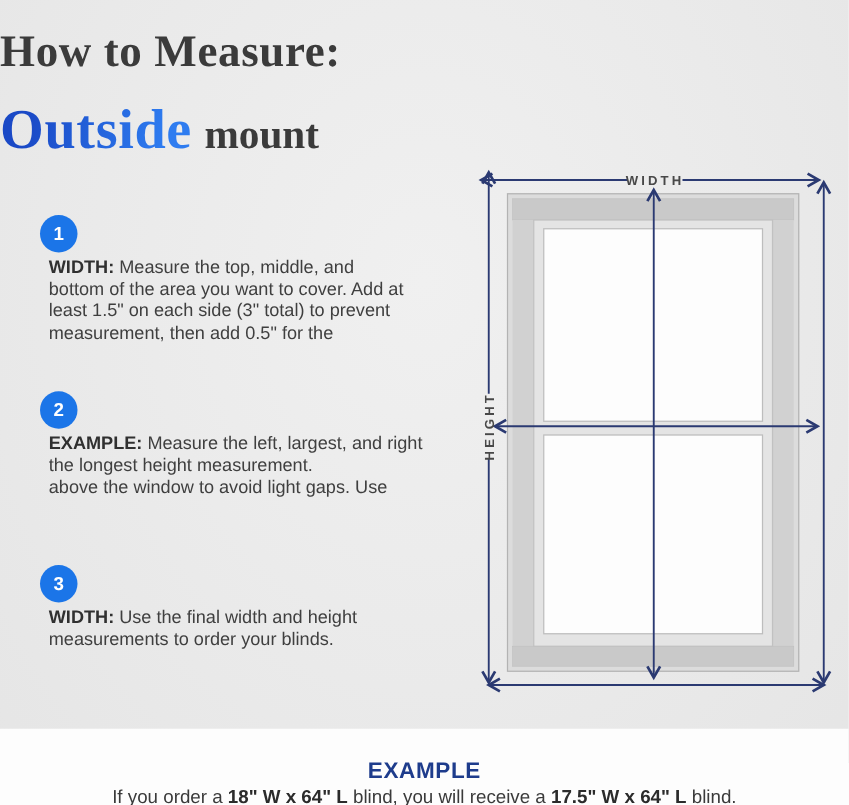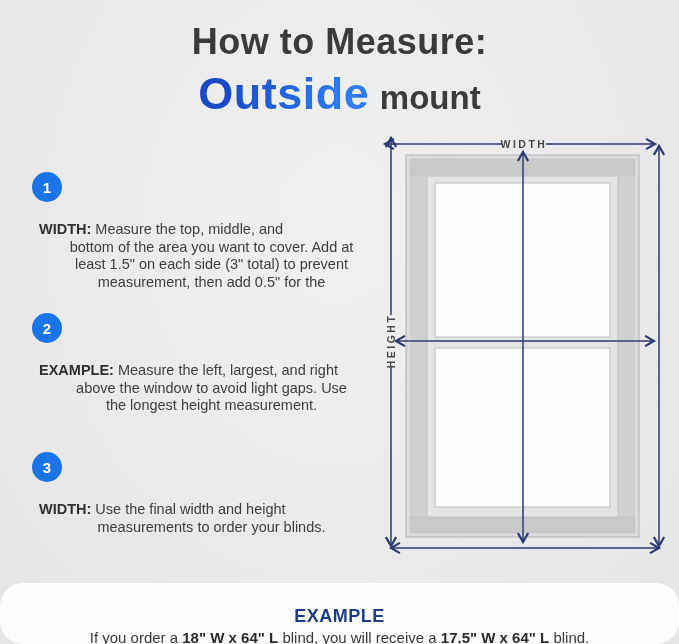--- a/index.html
+++ b/index.html
@@ -5,56 +5,56 @@
   * { margin:0; padding:0; box-sizing:border-box; }
   html,body { width:679px; height:644px; }
   body { font-family:"Liberation Sans", sans-serif; }
 
   .canvas {
     position:relative; width:679px; height:644px; overflow:hidden;
     background: radial-gradient(ellipse at 50% 35%, #f0f0f0 0%, #eaeaea 55%, #e5e5e5 100%);
   }
 
   
-  .title { position:absolute; top:22px; left:0; width:100%; text-align:center; color:#3b3b3b; }
+  .title { position:absolute; top:22px; left:0; width:100%; color:#3b3b3b;font-family:Liberation Serif, serif; }
   .title .t1 { font-size:36px; font-weight:600; letter-spacing:0.5px; line-height:1.1; }
-  .title .t2 { margin-top:8px; line-height:1.05; }
+  .title .t2 { margin-top:18px; line-height:1.05; }
   .title .hl {
     font-size:45px; font-weight:700; color:#2063e0; letter-spacing:0.5px;
     background: linear-gradient(100deg, #1a49c6 15%, #2e7cf0 85%);
     -webkit-background-clip: text; background-clip: text;
   }
   @supports ((-webkit-background-clip: text) or (background-clip: text)) {
     .title .hl { color: transparent; }
   }
   .title .suffix { font-size:33px; font-weight:600; color:#3b3b3b; margin-left:6px; }
 
   
   .step { position:absolute; left:32px; width:352px; }
   .step-1 { top:172px; }
   .step-2 { top:313px; }
   .step-3 { top:452px; }
   .badge {
     width:30px; height:30px; border-radius:50%; background:#1b75e8;
     color:#ffffff; font-size:15px; font-weight:700;
     display:flex; align-items:center; justify-content:center;
   }
-  .step p { margin:19px 0 0 7px; font-size:14.5px; line-height:17.5px; color:#3f3f3f; }
+  .step p { margin:4px 0 0 7px; font-size:14.5px; line-height:17.5px; color:#3f3f3f; }
   .step p strong { font-weight:700; color:#303030; }
-  .step .ln { display:block; white-space:nowrap;text-align:center; }
+  .step .ln { display:block; white-space:nowrap; }
 
   
   .diagram { position:absolute; left:375px; top:130px; width:300px; height:440px; }
   .diagram svg { display:block; width:100%; height:100%; }
   .dim-label { font-size:10.5px; font-weight:600; letter-spacing:2.5px; fill:#484848; }
 
   
   .footer {
     position:absolute; left:0; bottom:0; width:100%; height:61px;
-    background:#fdfdfd; text-align:center;border-radius:23px;
+    background:#fdfdfd; text-align:center;
   }
   .footer .ex-head { margin-top:23px; font-size:18px; font-weight:700; color:#1e3c8c; letter-spacing:0.5px; }
   .footer .ex-line { margin-top:2px; font-size:15px; color:#3a3a3a; }
   .footer .ex-line b { font-weight:700; color:#2b2b2b; }
 </style>
 </head>
 <body>
 
 <div class="canvas">
 
@@ -77,22 +77,22 @@
       <span class="ln">measurement, then add 0.5" for the</span>
     </p>
   </section>
 
   <section class="step step-2">
     <div class="badge">
       <span>2</span>
     </div>
     <p>
       <strong>EXAMPLE:</strong><span> Measure the left, largest, and right</span>
+      <span class="ln">the longest height measurement.</span>
       <span class="ln">above the window to avoid light gaps. Use</span>
-      <span class="ln">the longest height measurement.</span>
     </p>
   </section>
 
   <section class="step step-3">
     <div class="badge">
       <span>3</span>
     </div>
     <p>
       <strong>WIDTH:</strong><span> Use the final width and height</span>
       <span class="ln">measurements to order your blinds.</span>

